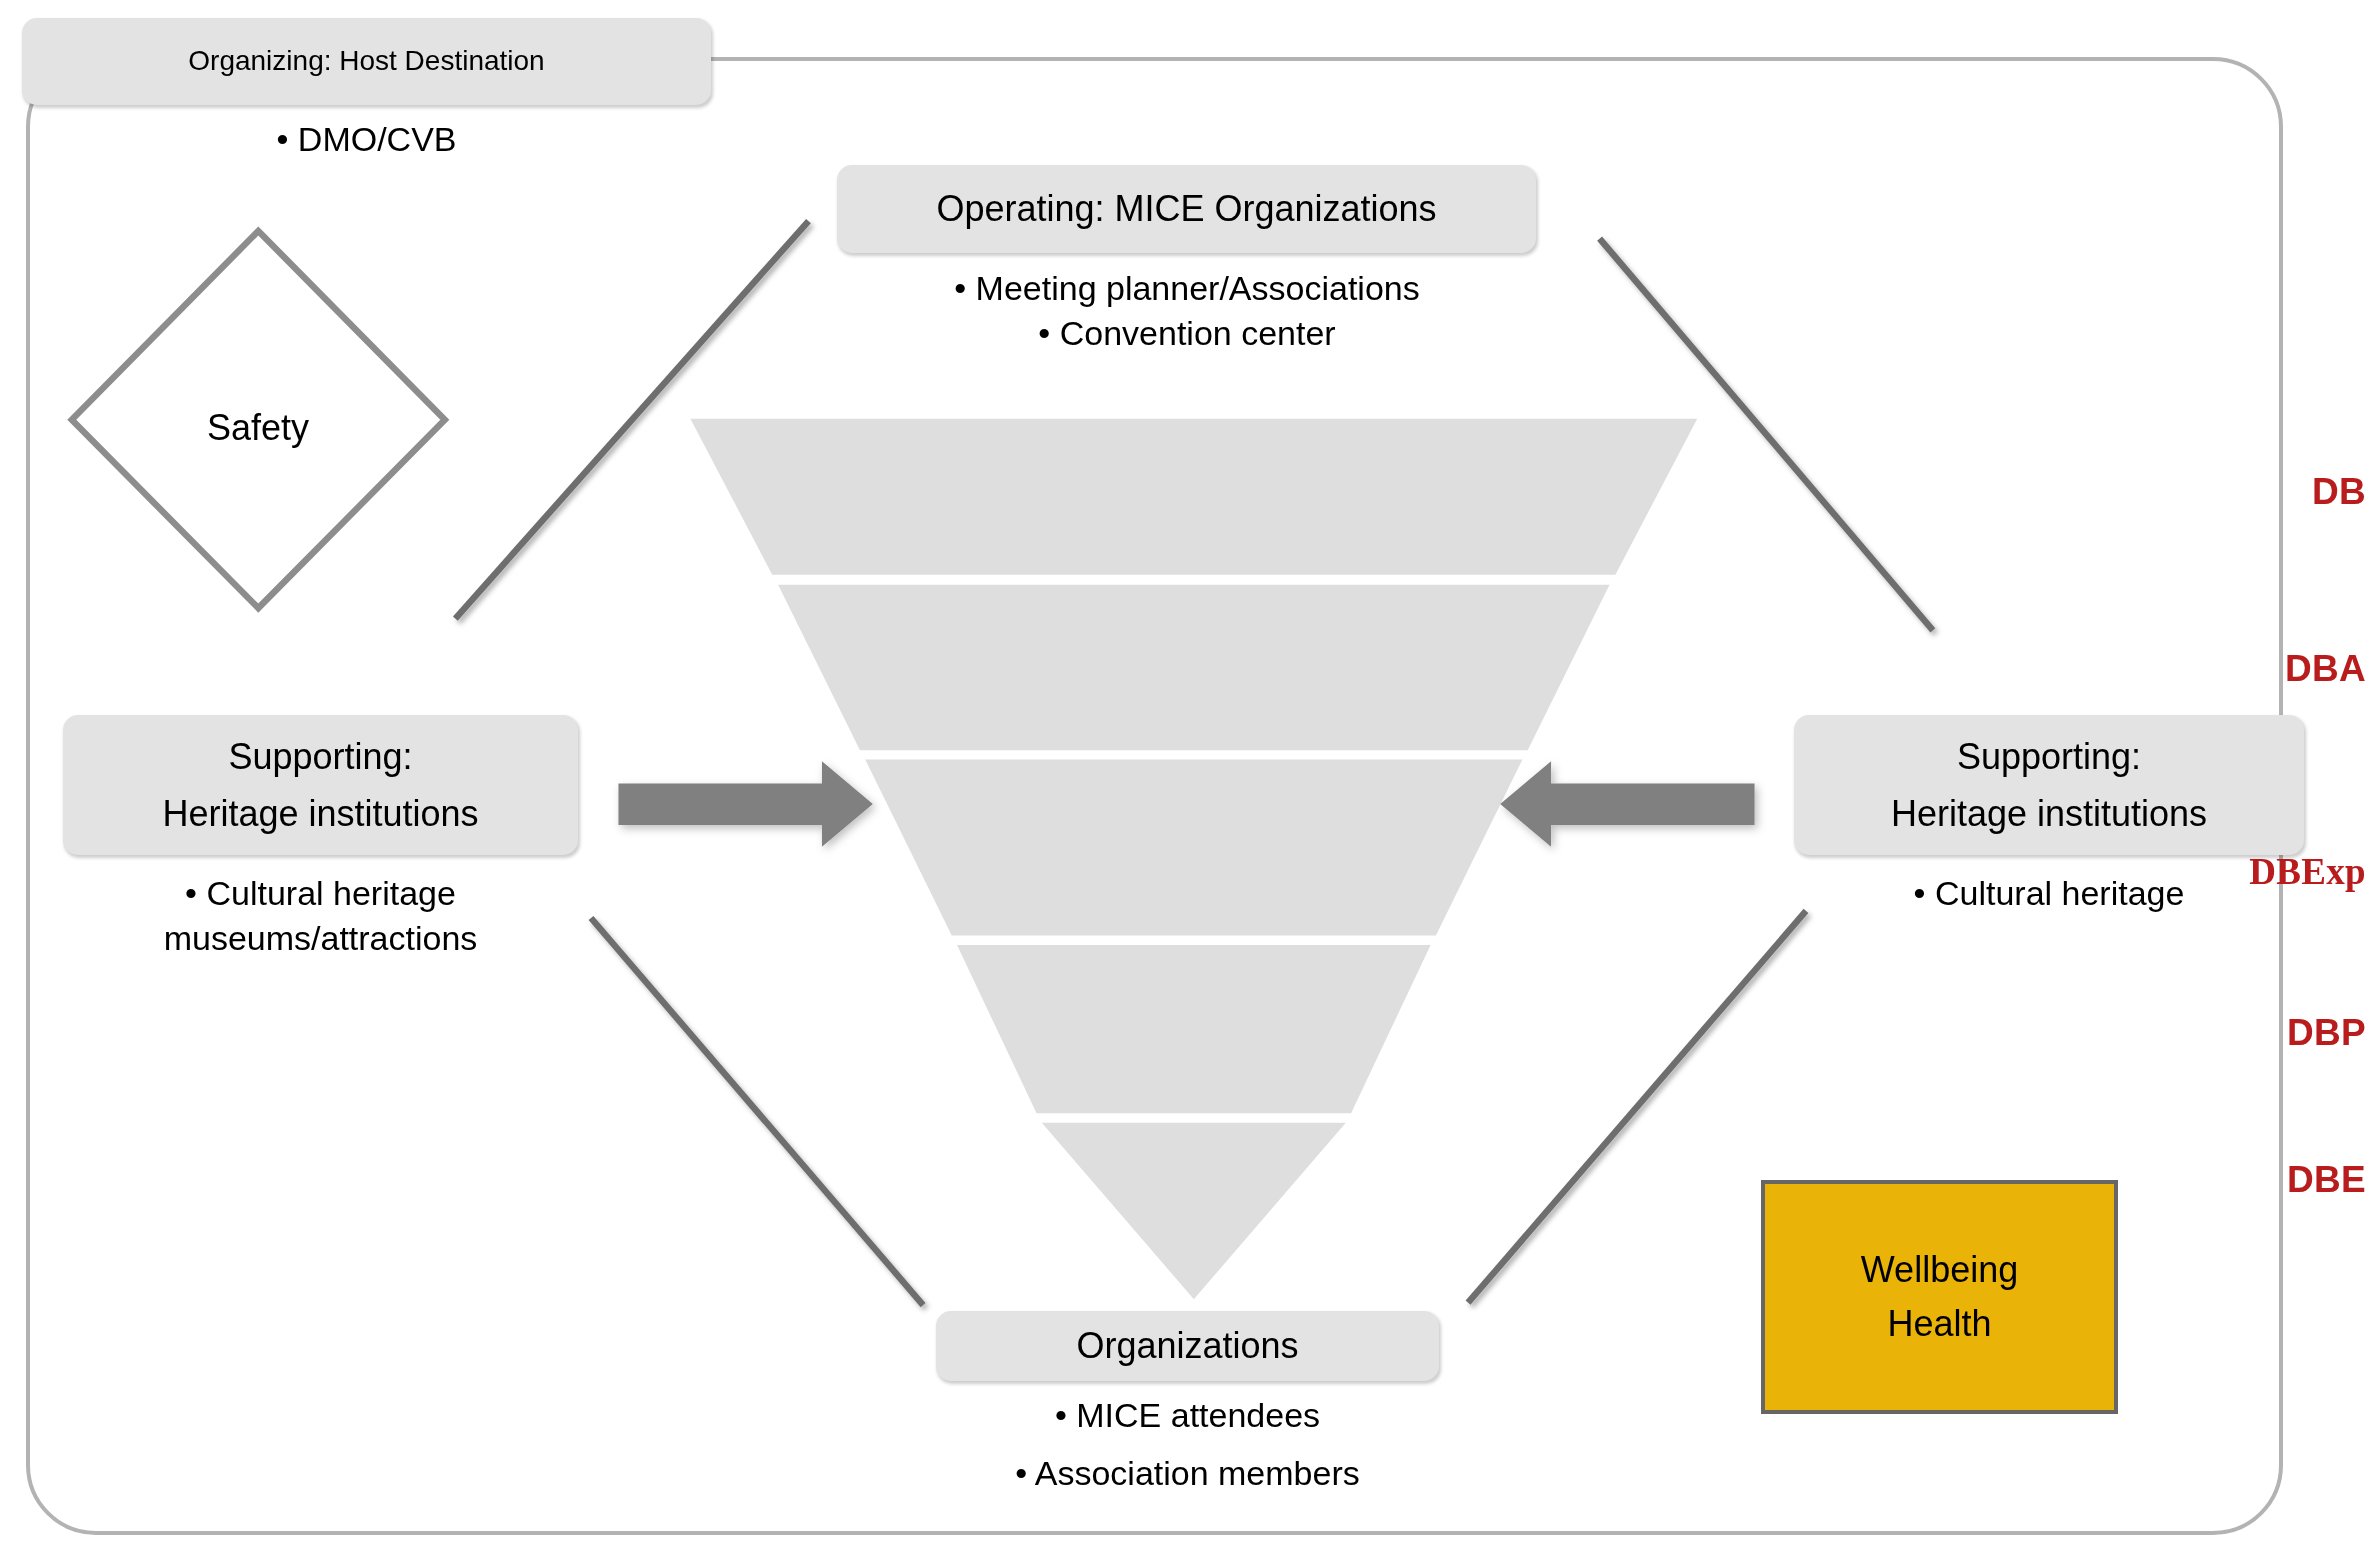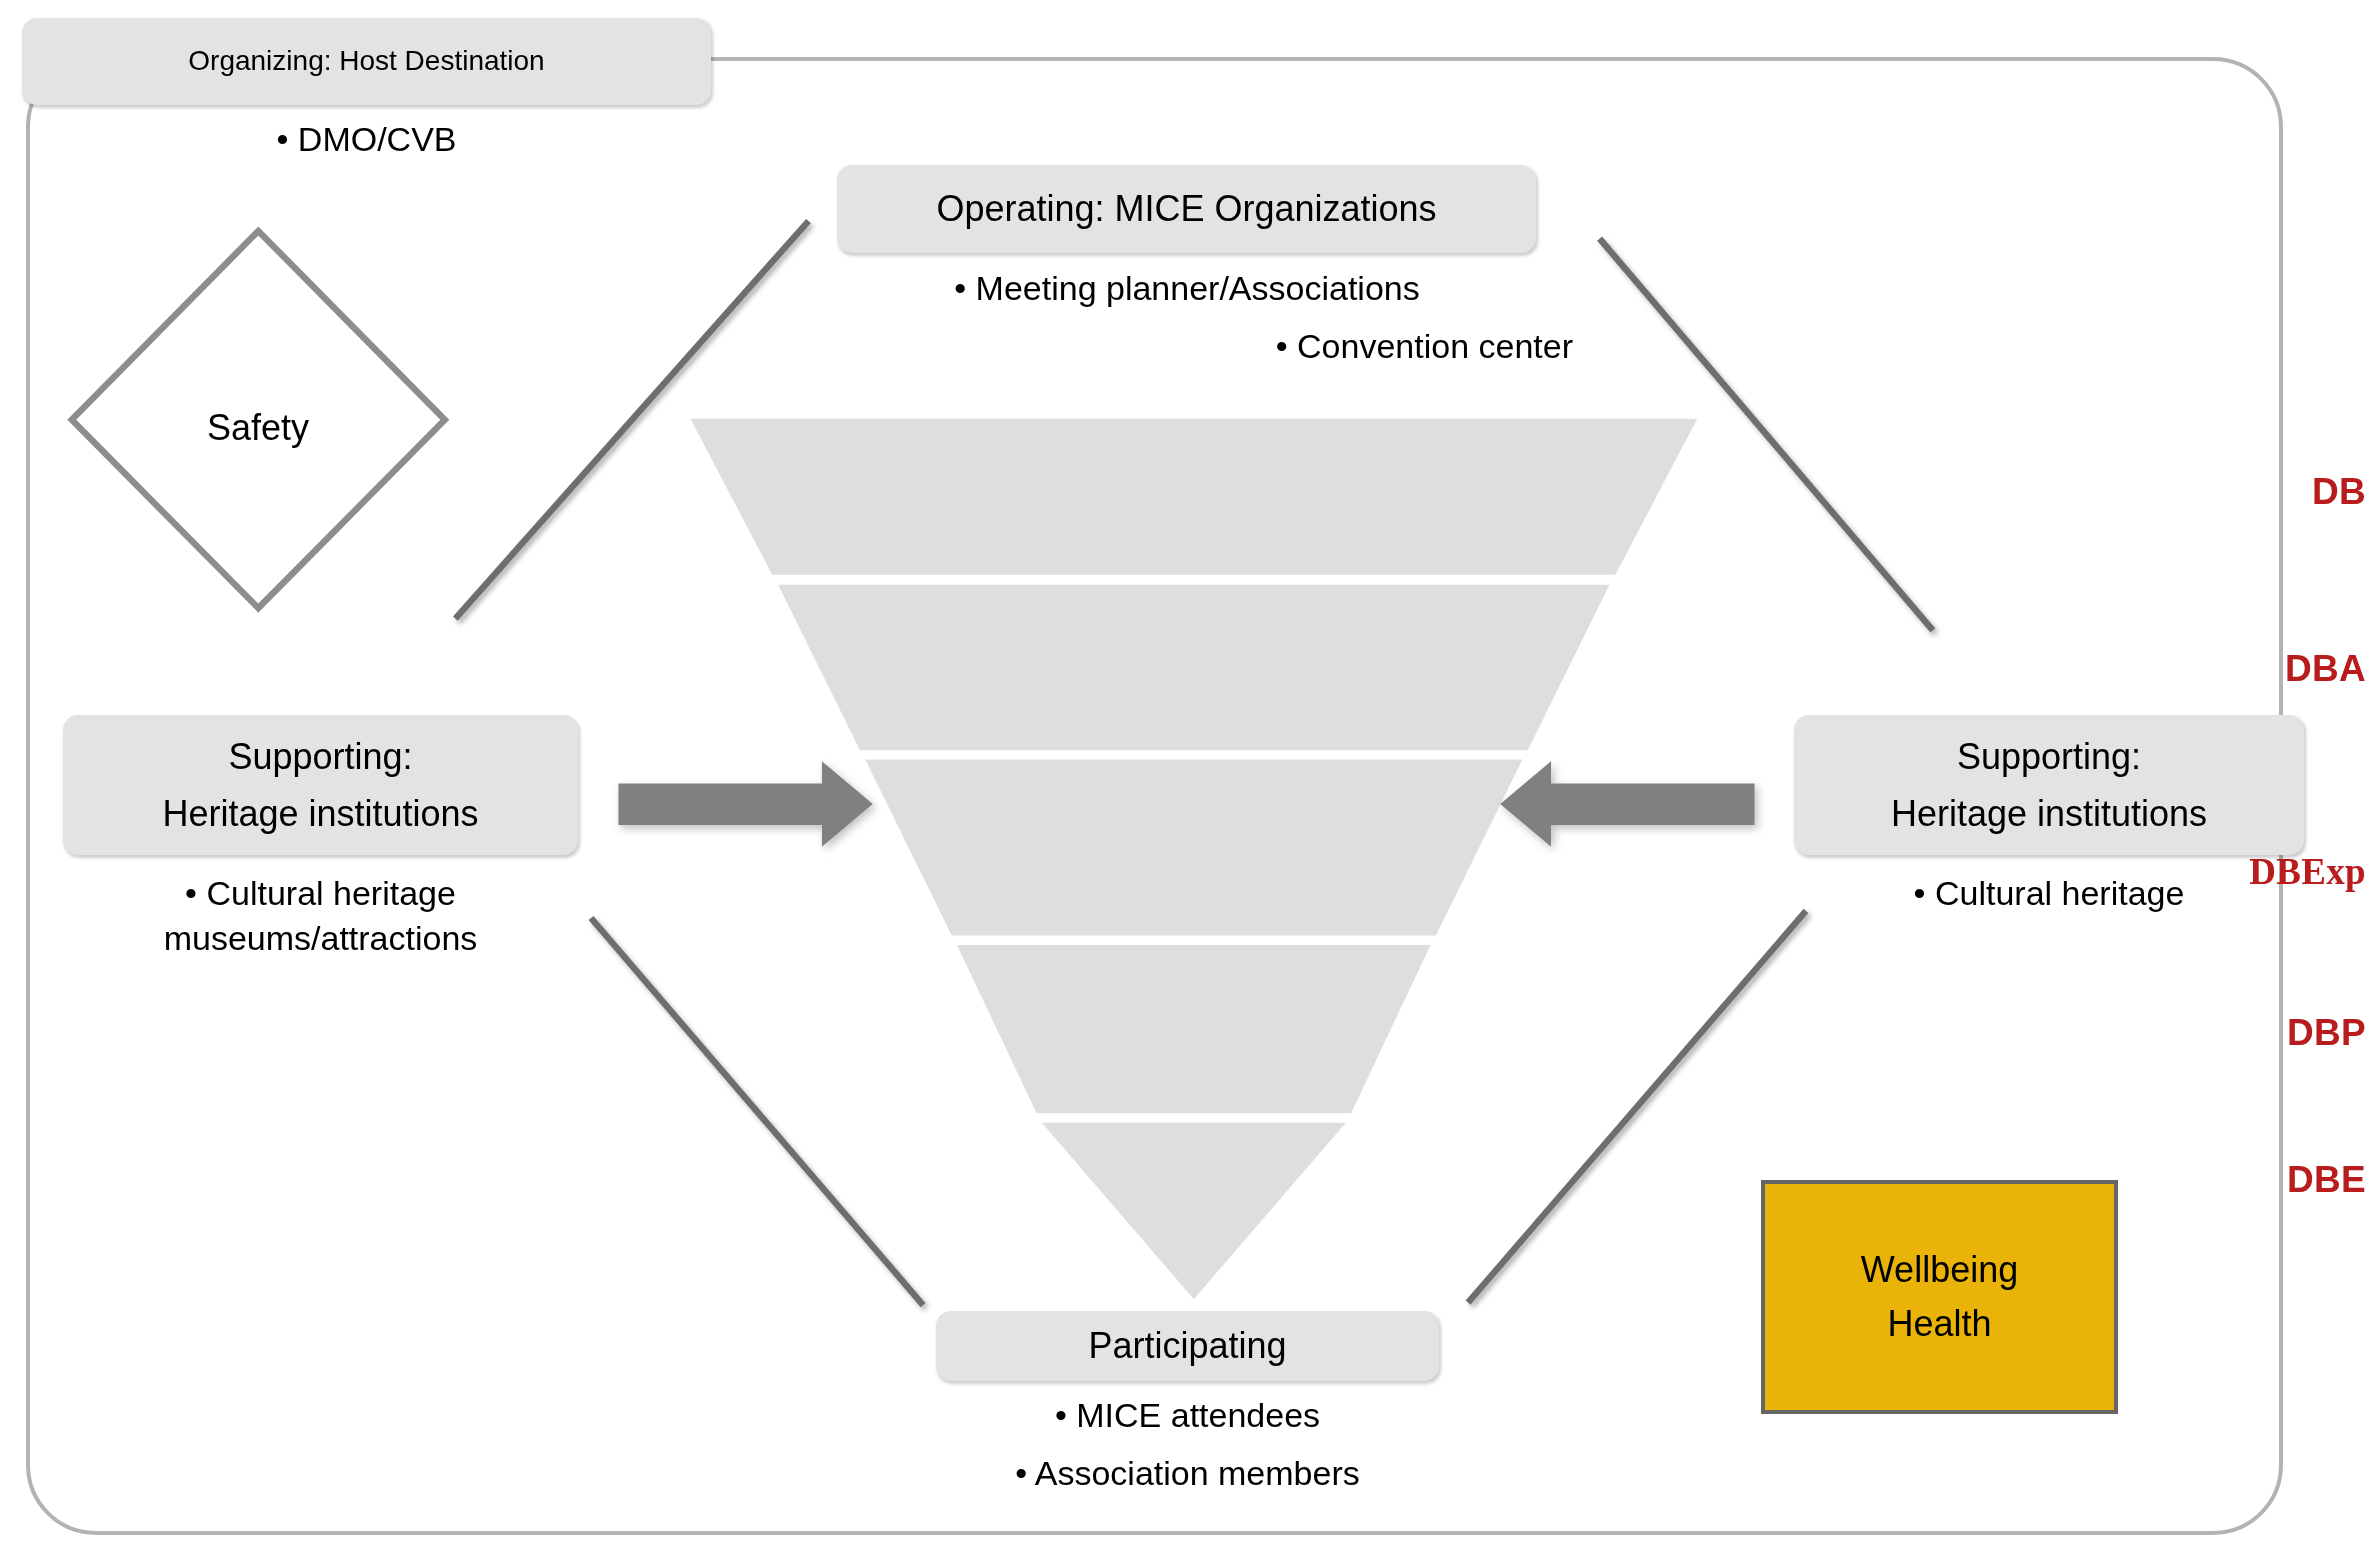--- a/index.html
+++ b/index.html
@@ -156,21 +156,21 @@
   </div>
 
   <div class="chip" style="left:837px; top:165px; width:699px; height:88px; font-size:36px;">
     <div class="chip-line">Operating: MICE Organizations</div>
   </div>
   <div class="bullets" style="left:801px; top:266px; width:772px; font-size:34px;">
     <div>
       <span>•</span>
       <span>Meeting planner/Associations</span>
     </div>
-    <div style="margin-top:13px;text-align:right;">
+    <div style="">
       <span>•</span>
       <span>Convention center</span>
     </div>
   </div>
 
   <div class="chip" style="left:63px; top:715px; width:515px; height:140px; font-size:36px;">
     <div class="chip-line">Supporting:</div>
     <div class="chip-line" style="margin-top:7px;">Heritage institutions</div>
   </div>
   <div class="bullets" style="left:63px; top:871px; width:515px; font-size:34px;">
@@ -188,21 +188,21 @@
     <div class="chip-line" style="margin-top:7px;">Heritage institutions</div>
   </div>
   <div class="bullets" style="left:1794px; top:871px; width:510px; font-size:34px;">
     <div>
       <span>•</span>
       <span>Cultural heritage</span>
     </div>
   </div>
 
   <div class="chip" style="left:936px; top:1311px; width:503px; height:70px; font-size:36px;">
-    <div class="chip-line">Participating</div>
+    <div class="chip-line">Organizations</div>
   </div>
   <div class="bullets" style="left:866px; top:1393px; width:643px; font-size:34px;">
     <div>
       <span>•</span>
       <span>MICE attendees</span>
     </div>
     <div style="margin-top:13px;">
       <span>•</span>
       <span>Association members</span>
     </div>

